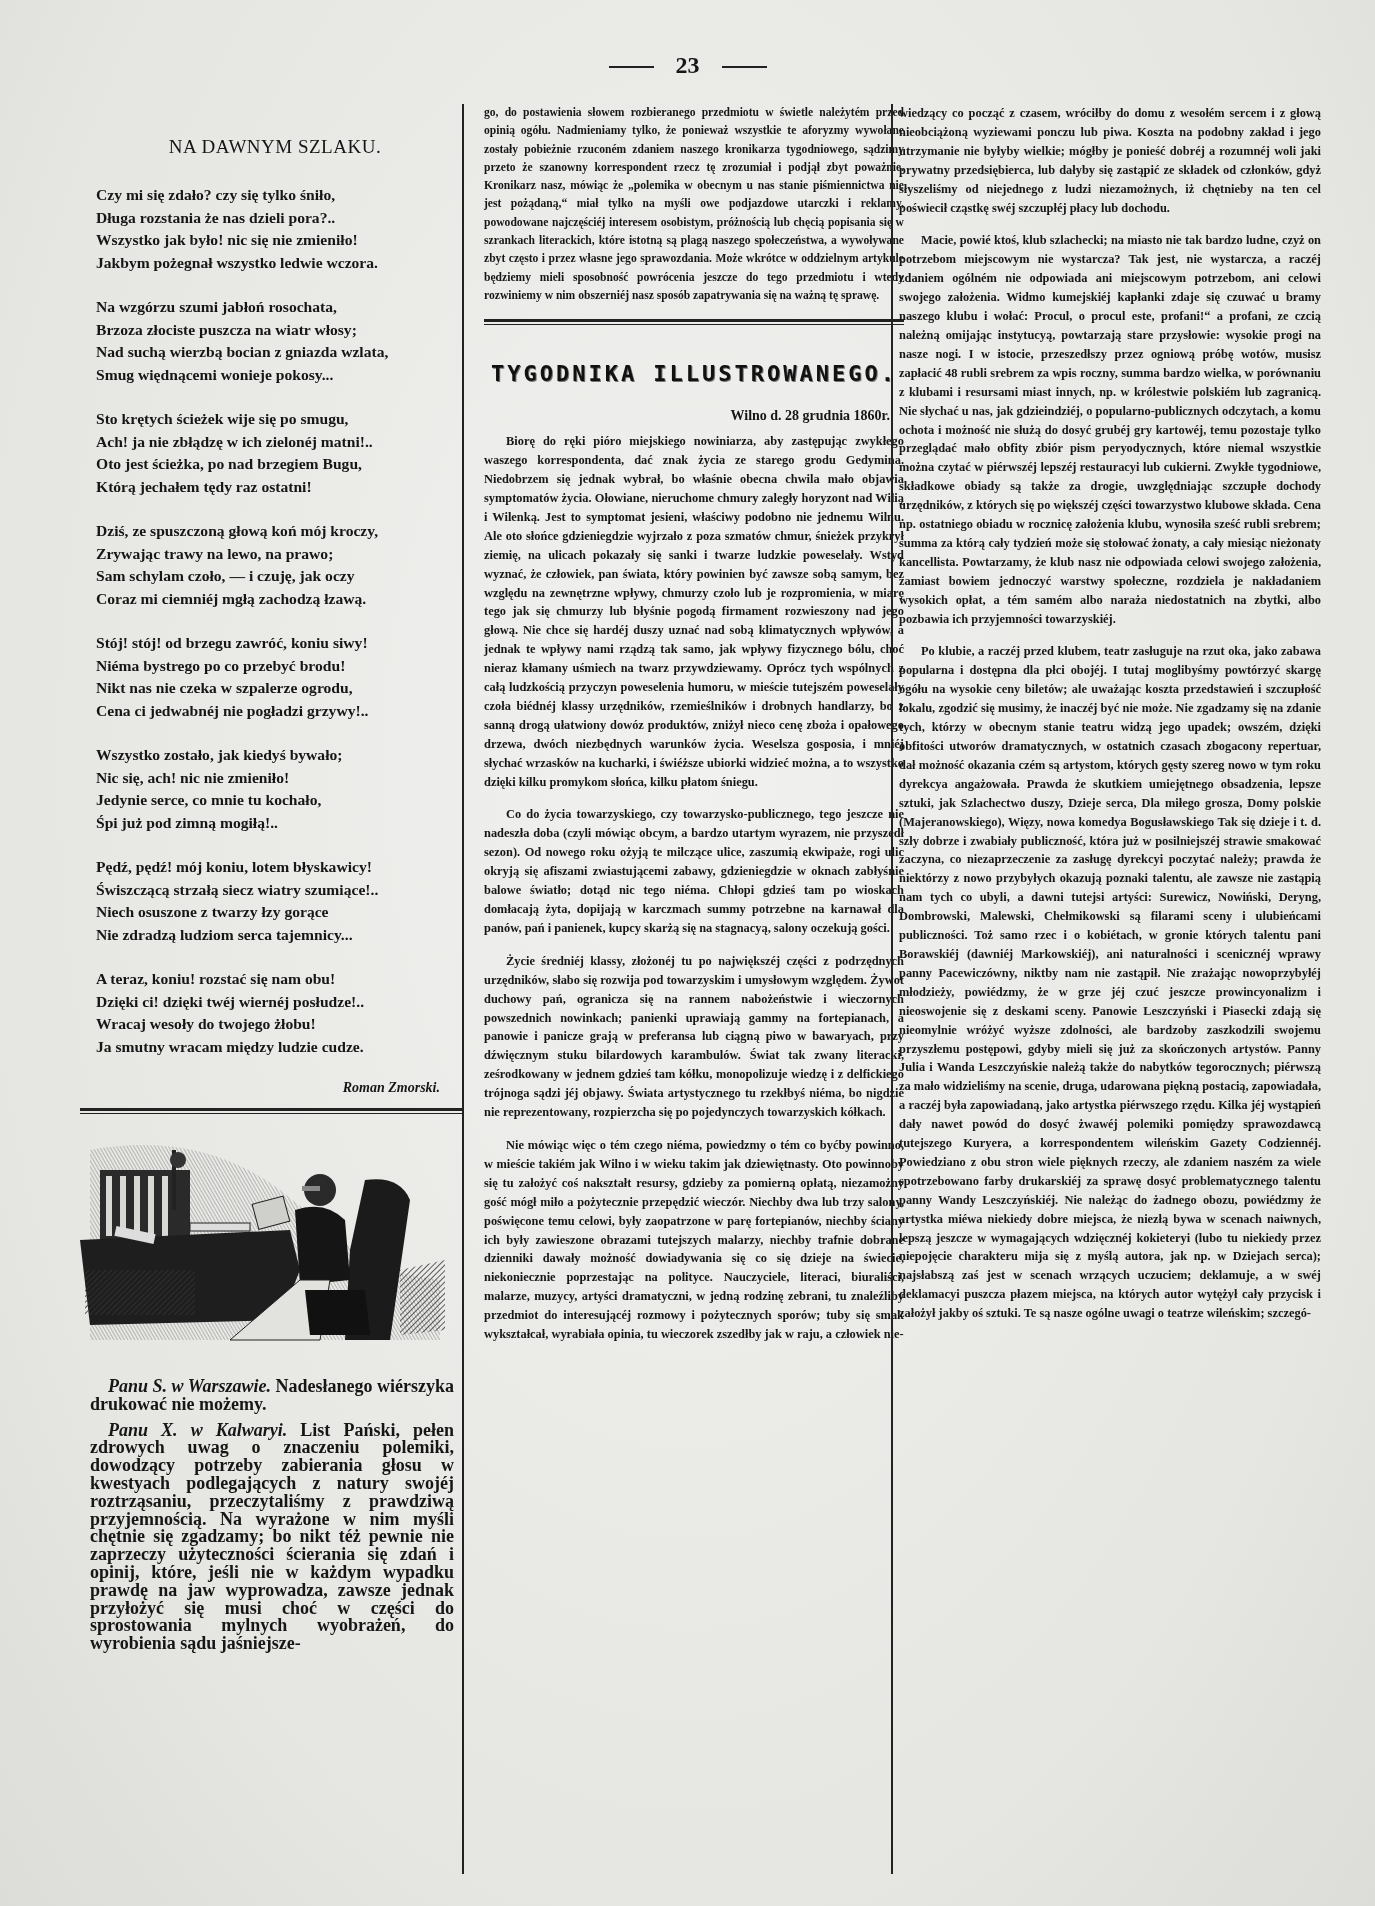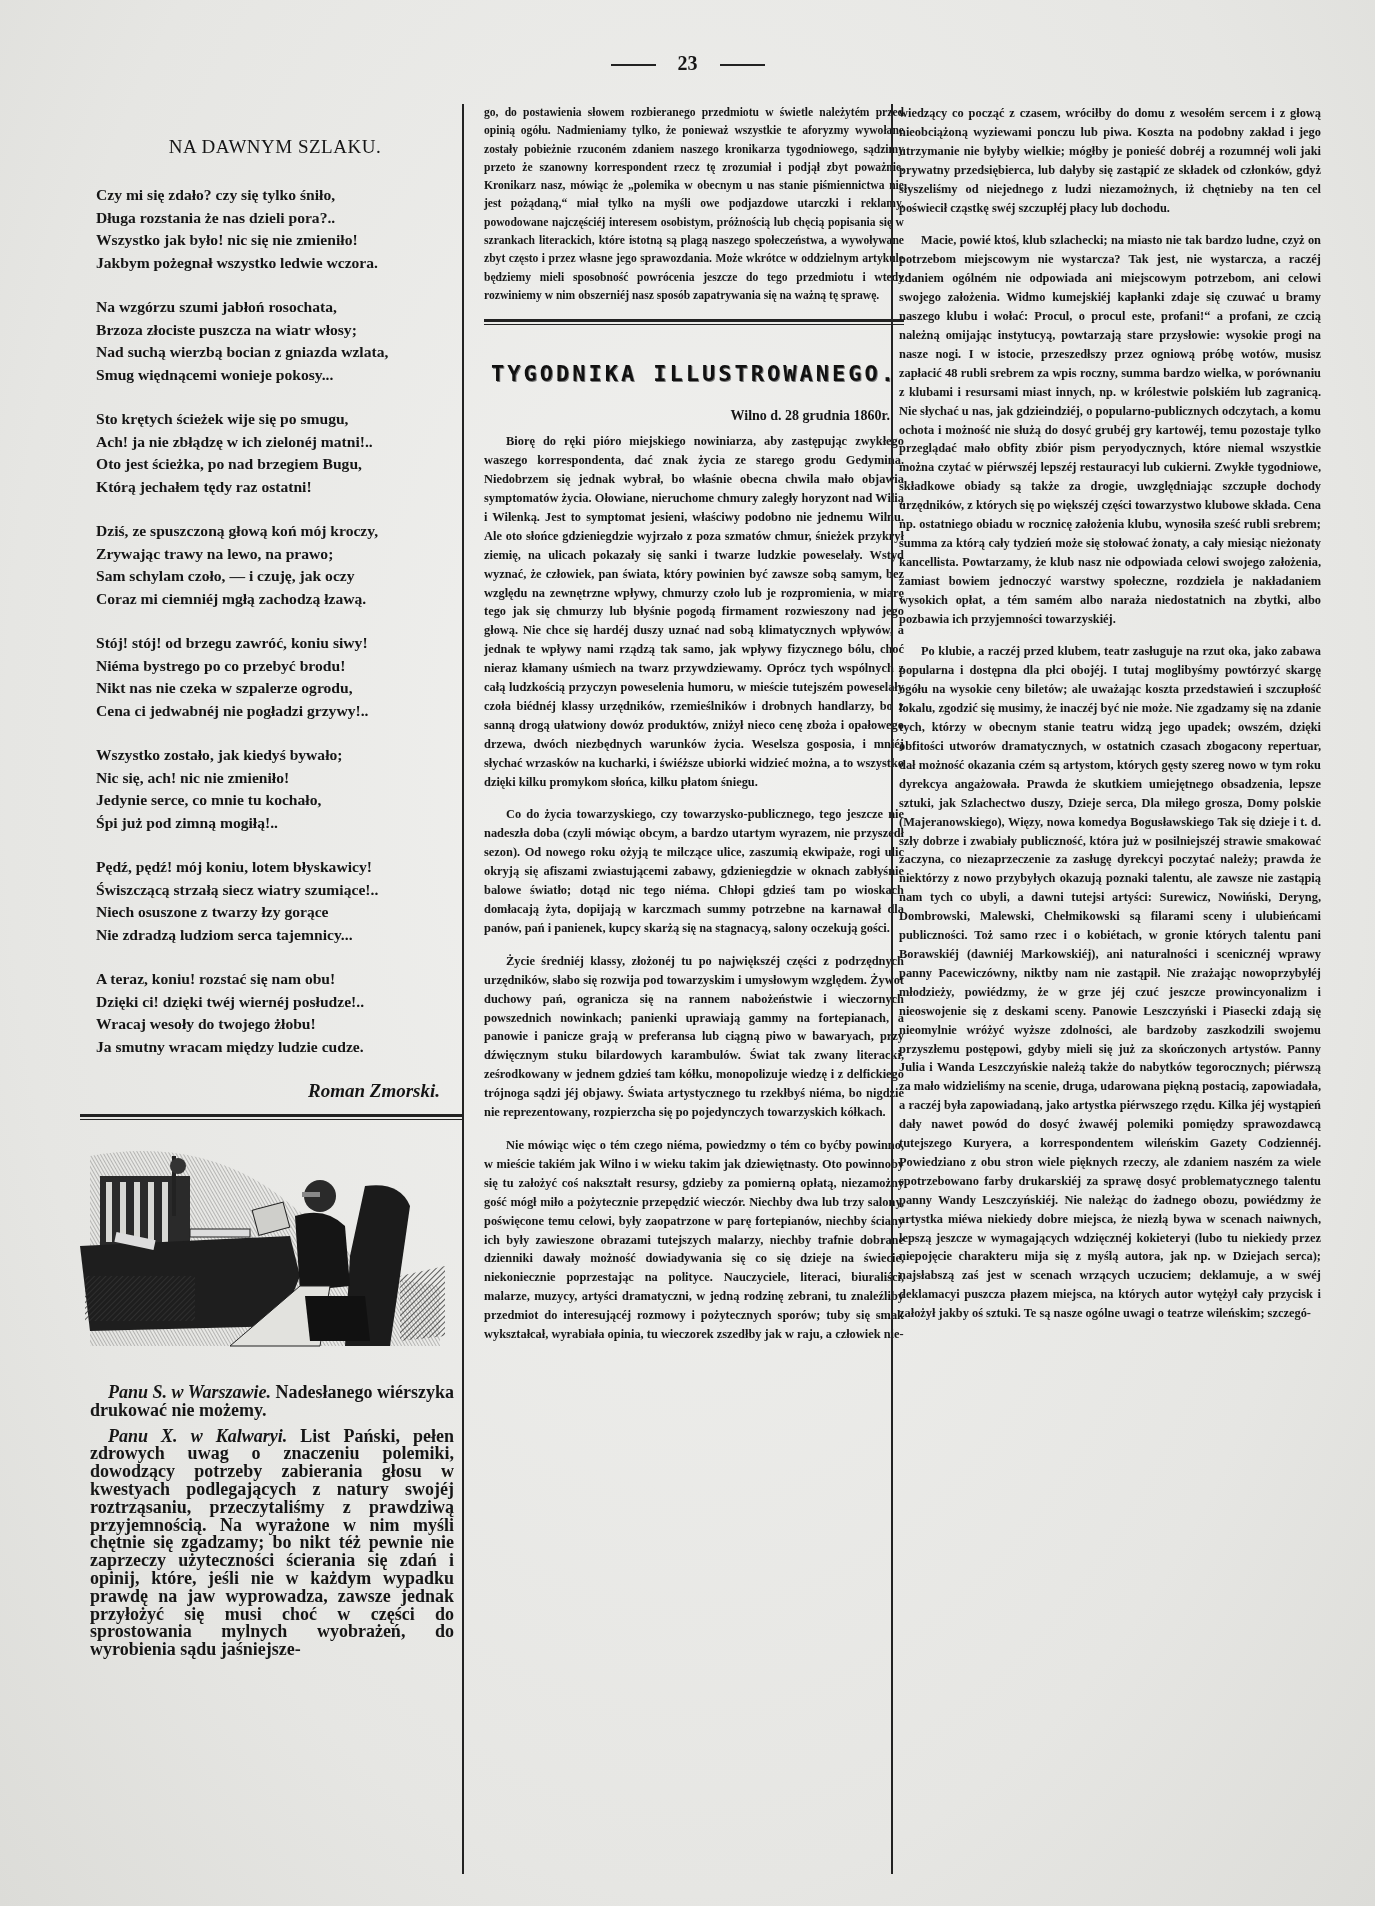--- a/index.html
+++ b/index.html
@@ -10,32 +10,32 @@
     color: #161616;
     position: relative;
     overflow: hidden;
   }
   .page {
     position: absolute; left: 0; top: 0; width: 1375px; height: 1906px;
     background: radial-gradient(ellipse at 50% 40%, #f1f1ef 0%, #e6e6e3 70%, #dcdcd8 100%);
   }
   .folio {
     position: absolute; top: 52px; left: 0; width: 1375px; text-align: center;
-    font-size: 20px; font-weight: bold;
+    font-size: 24px; font-weight: bold;
   }
   .folio .dash { display: inline-block; width: 45px; height: 2px; background: #222; vertical-align: middle; margin: 0 22px; }
   .col { position: absolute; top: 104px; }
   .col1 { left: 96px; width: 358px; }
   .col2 { left: 462px; width: 420px; border-left: 2px solid #222; padding-left: 20px; height: 1770px; top: 104px; }
   .col3 { left: 891px; width: 422px; border-left: 2px solid #222; padding-left: 6px; height: 1770px; top: 104px; }
 
   .poem-title { text-align: center; font-size: 19px; letter-spacing: 0.5px; margin: 32px 0 26px 0; }
   .stanza { font-size: 15.6px; line-height: 22.5px; margin: 0 0 22px 0; font-weight: bold; }
   .stanza .line { display: block; white-space: nowrap; }
-  .signature { text-align: right; font-style: italic; font-weight: bold; font-size: 19px; margin: 12px 14px 12px 0; }
+  .signature { text-align: right; font-style: italic; font-weight: bold; font-size: 14px; margin: 12px 14px 12px 0; }
   .rule-double { border-top: 3px solid #222; border-bottom: 1px solid #222; height: 2px; margin: 6px -8px 6px -16px; }
   .illustration { position: relative; height: 250px; margin: 4px 0 8px -16px; width: 380px; }
   .notes { font-size: 18px; line-height: 17.8px; text-align: justify; font-weight: bold; margin-left: -6px; }
   .notes p { margin: 4px 0 8px 0; text-indent: 18px; }
   .notes em, .body em { font-style: italic; }
 
   .body { font-size: 12.4px; line-height: 18.9px; text-align: justify; font-weight: bold; }
   .body p { margin: 0 0 14px 0; text-indent: 22px; }
   .body p.cont { text-indent: 0; }
   .col2 .body { font-size: 11.6px; line-height: 18.3px; }

